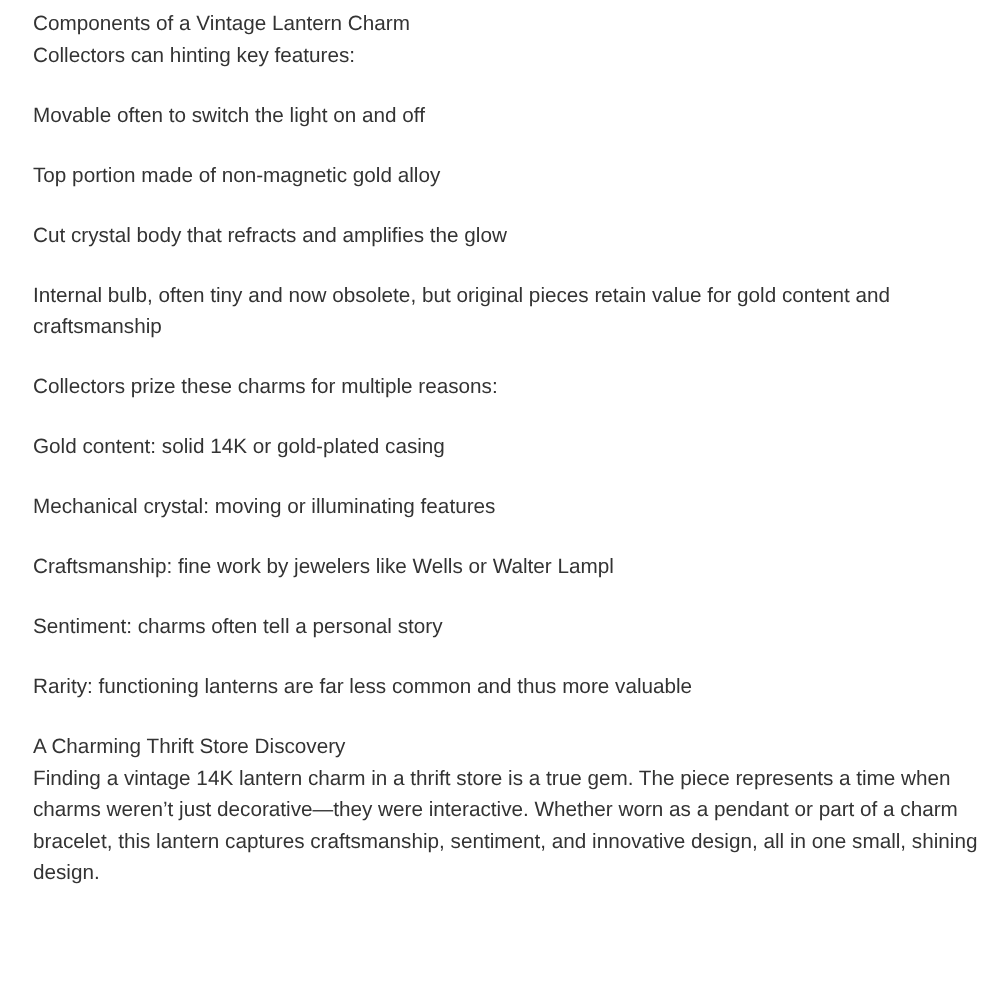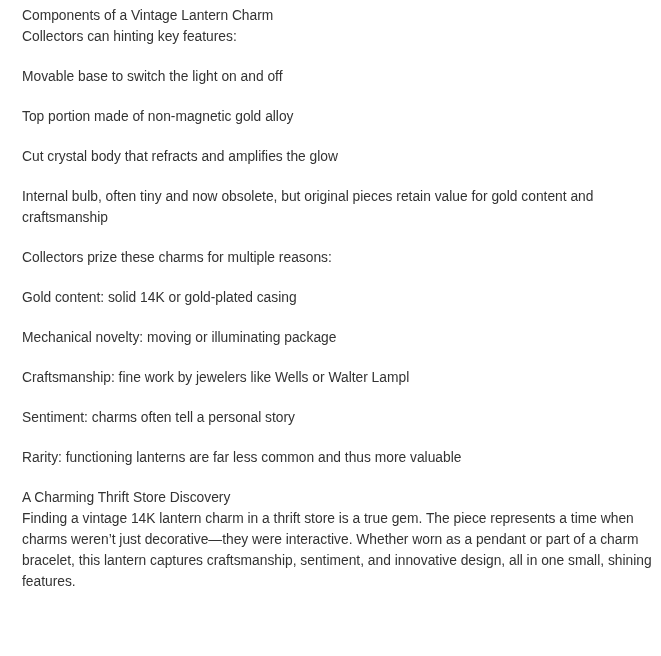--- a/index.html
+++ b/index.html
@@ -34,21 +34,21 @@
 <body>
 
 <main class="article">
 
   <section class="block">
     <div class="line">Components of a Vintage Lantern Charm</div>
     <div class="line">Collectors can hinting key features:</div>
   </section>
 
   <section class="block">
-    <div class="line">Movable base to switch the light on and off</div>
+    <div class="line">Movable often to switch the light on and off</div>
   </section>
 
   <section class="block">
     <div class="line">Top portion made of non-magnetic gold alloy</div>
   </section>
 
 
   <section class="block">
     <div class="line">Cut crystal body that refracts and amplifies the glow</div>
   </section>
@@ -60,36 +60,36 @@
 
   <section class="block">
     <div class="line">Collectors prize these charms for multiple reasons:</div>
   </section>
 
   <section class="block">
     <div class="line">Gold content: solid 14K or gold-plated casing</div>
   </section>
 
   <section class="block">
-    <div class="line">Mechanical novelty: moving or illuminating package</div>
+    <div class="line">Mechanical crystal: moving or illuminating features</div>
   </section>
 
   <section class="block">
     <div class="line">Craftsmanship: fine work by jewelers like Wells or Walter Lampl</div>
   </section>
 
   <section class="block">
     <div class="line">Sentiment: charms often tell a personal story</div>
   </section>
 
   <section class="block">
     <div class="line">Rarity: functioning lanterns are far less common and thus more valuable</div>
   </section>
 
   <section class="block">
     <div class="line">A Charming Thrift Store Discovery</div>
     <div class="line">Finding a vintage 14K lantern charm in a thrift store is a true gem. The piece represents a time when</div>
     <div class="line">charms weren’t just decorative—they were interactive. Whether worn as a pendant or part of a charm</div>
     <div class="line">bracelet, this lantern captures craftsmanship, sentiment, and innovative design, all in one small, shining</div>
-    <div class="line">features.</div>
+    <div class="line">design.</div>
   </section>
 
 </main>
 
 </body></html>

